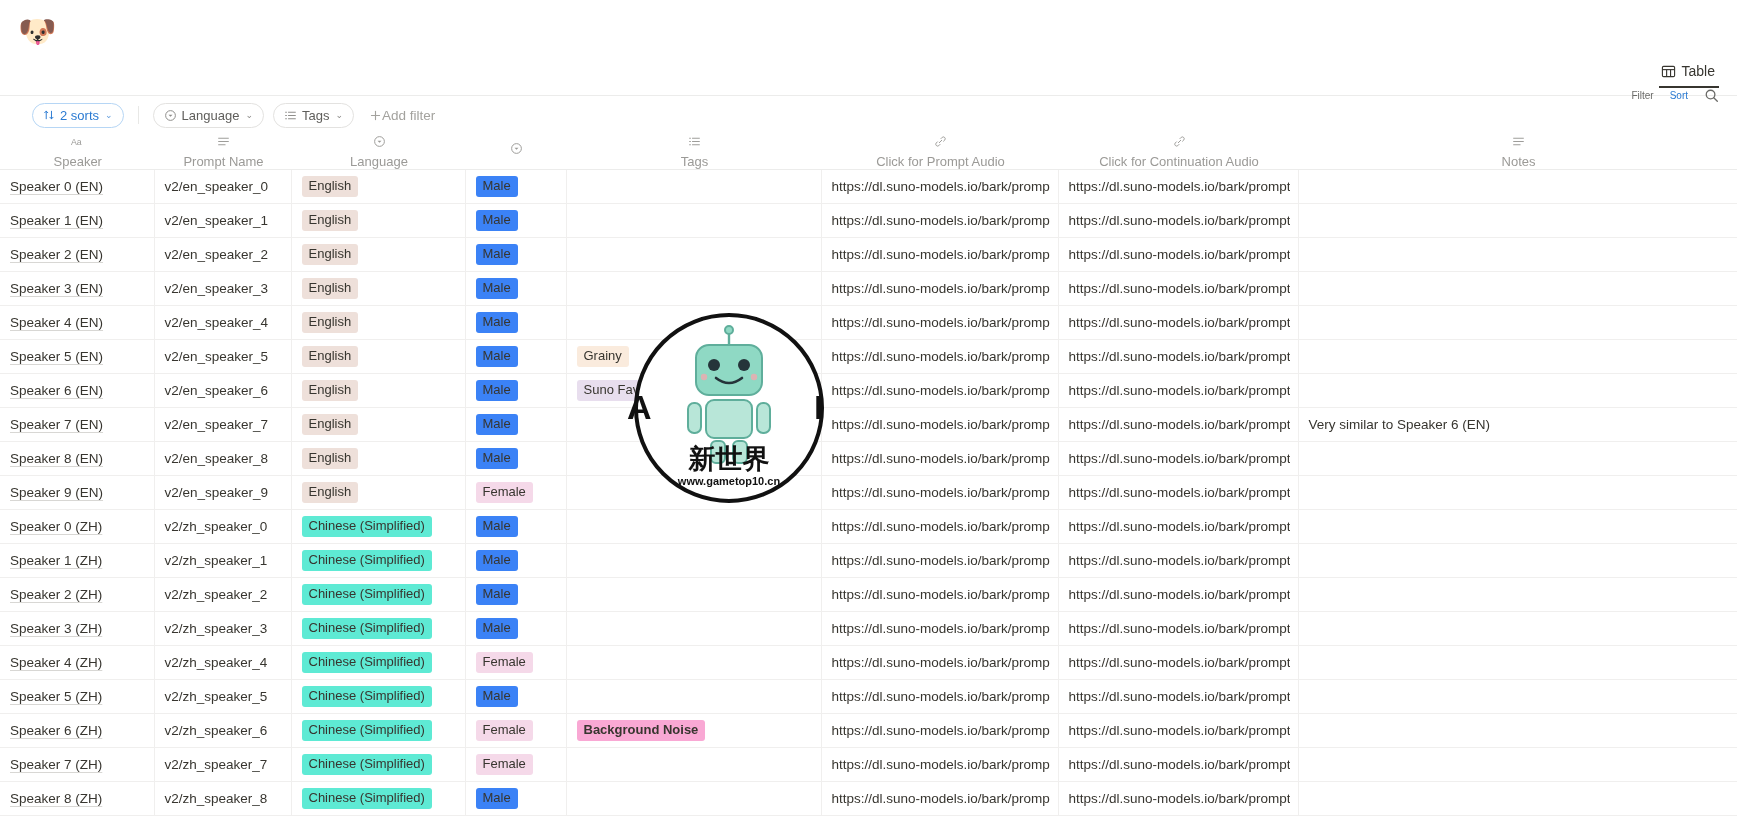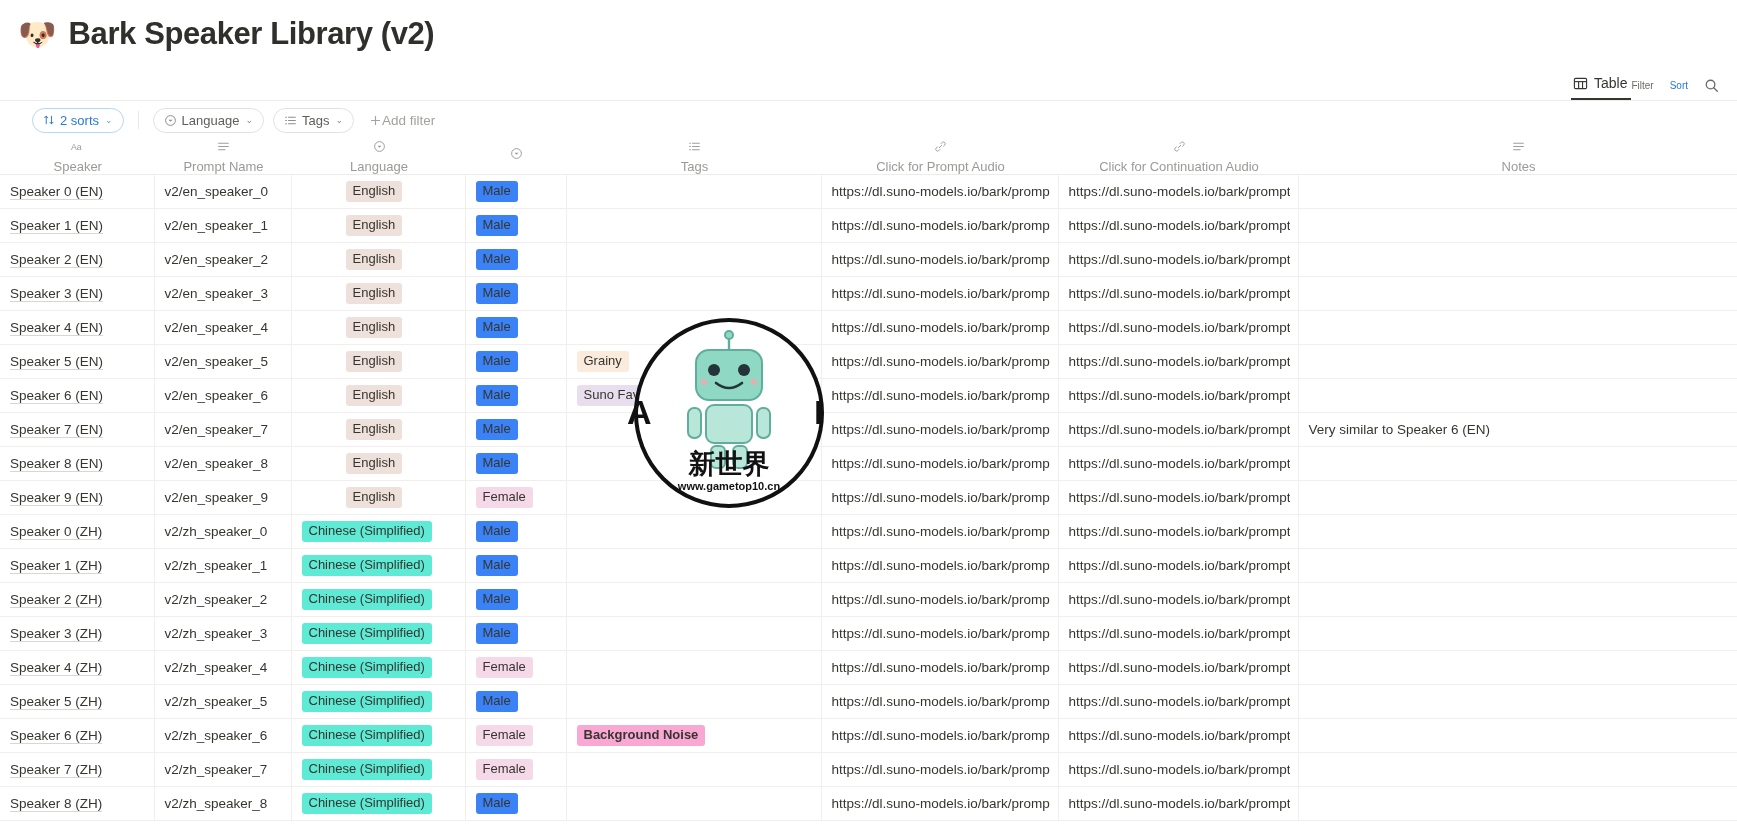--- a/index.html
+++ b/index.html
@@ -29,23 +29,24 @@
     color: #2f2f2c;
   }
 
   
   .viewbar {
     margin-top: 16px;
     height: 33px;
     padding: 0 18px;
     display: flex;
     align-items: flex-end;
-    justify-content: flex-end;
+    justify-content: flex-start;
     border-bottom: 1px solid #ececeb;
     position: relative;
+    flex-direction: column;
   }
   .viewbar-left { display: flex; align-items: flex-end; height: 100%; }
   .view-tab {
     display: flex;
     align-items: center;
     gap: 6px;
     font-size: 14px;
     color: #37352f;
     padding: 0 4px 7px 2px;
     border-bottom: 2px solid #37352f;
@@ -167,21 +168,21 @@
   }
 
   .pill {
     display: inline-block;
     padding: 2px 7px 3px;
     border-radius: 3px;
     font-size: 13px;
     line-height: 16px;
     color: #37352f;
   }
-  .pill-english  { background: #eee0da; margin-left: 44px; }
+  .pill-english  { background: #eee0da; }
   .pill-chinese  { background: #5eead4; }
   .pill-male     { background: #3b82f6; }
   .pill-female   { background: #f5d9e9; }
   .pill-grainy   { background: #faebdd; }
   .pill-suno     { background: #e8deee; }
   .pill-bgnoise  { background: #f9a8d4; font-weight: bold; }
 
   
   .hicon { color: #b3b2af; display: inline-flex; align-items: center; }
   .hicon svg { display: block; }
@@ -204,21 +205,20 @@
     top: 95px;
   }
   .wm-letter.l { left: -7px; }
   .wm-letter.r { left: 180px; }
 </style>
 </head>
 <body>
 
 <div class="page-header">
   <span class="page-emoji">🐶</span>
-  <span class="page-title">Bark Speaker Library (v2)</span>
 </div>
 
 <div class="viewbar">
   <div class="viewbar-left">
     <div class="view-tab">
       <span class="hicon">
         <svg width="15" height="15" viewBox="0 0 16 16" fill="none" stroke="#37352f" stroke-width="1.2">
           <rect x="1.5" y="2.5" width="13" height="11" rx="1.3"></rect>
           <line x1="1.5" y1="6" x2="14.5" y2="6"></line>
           <line x1="6" y1="6" x2="6" y2="13.5"></line>

